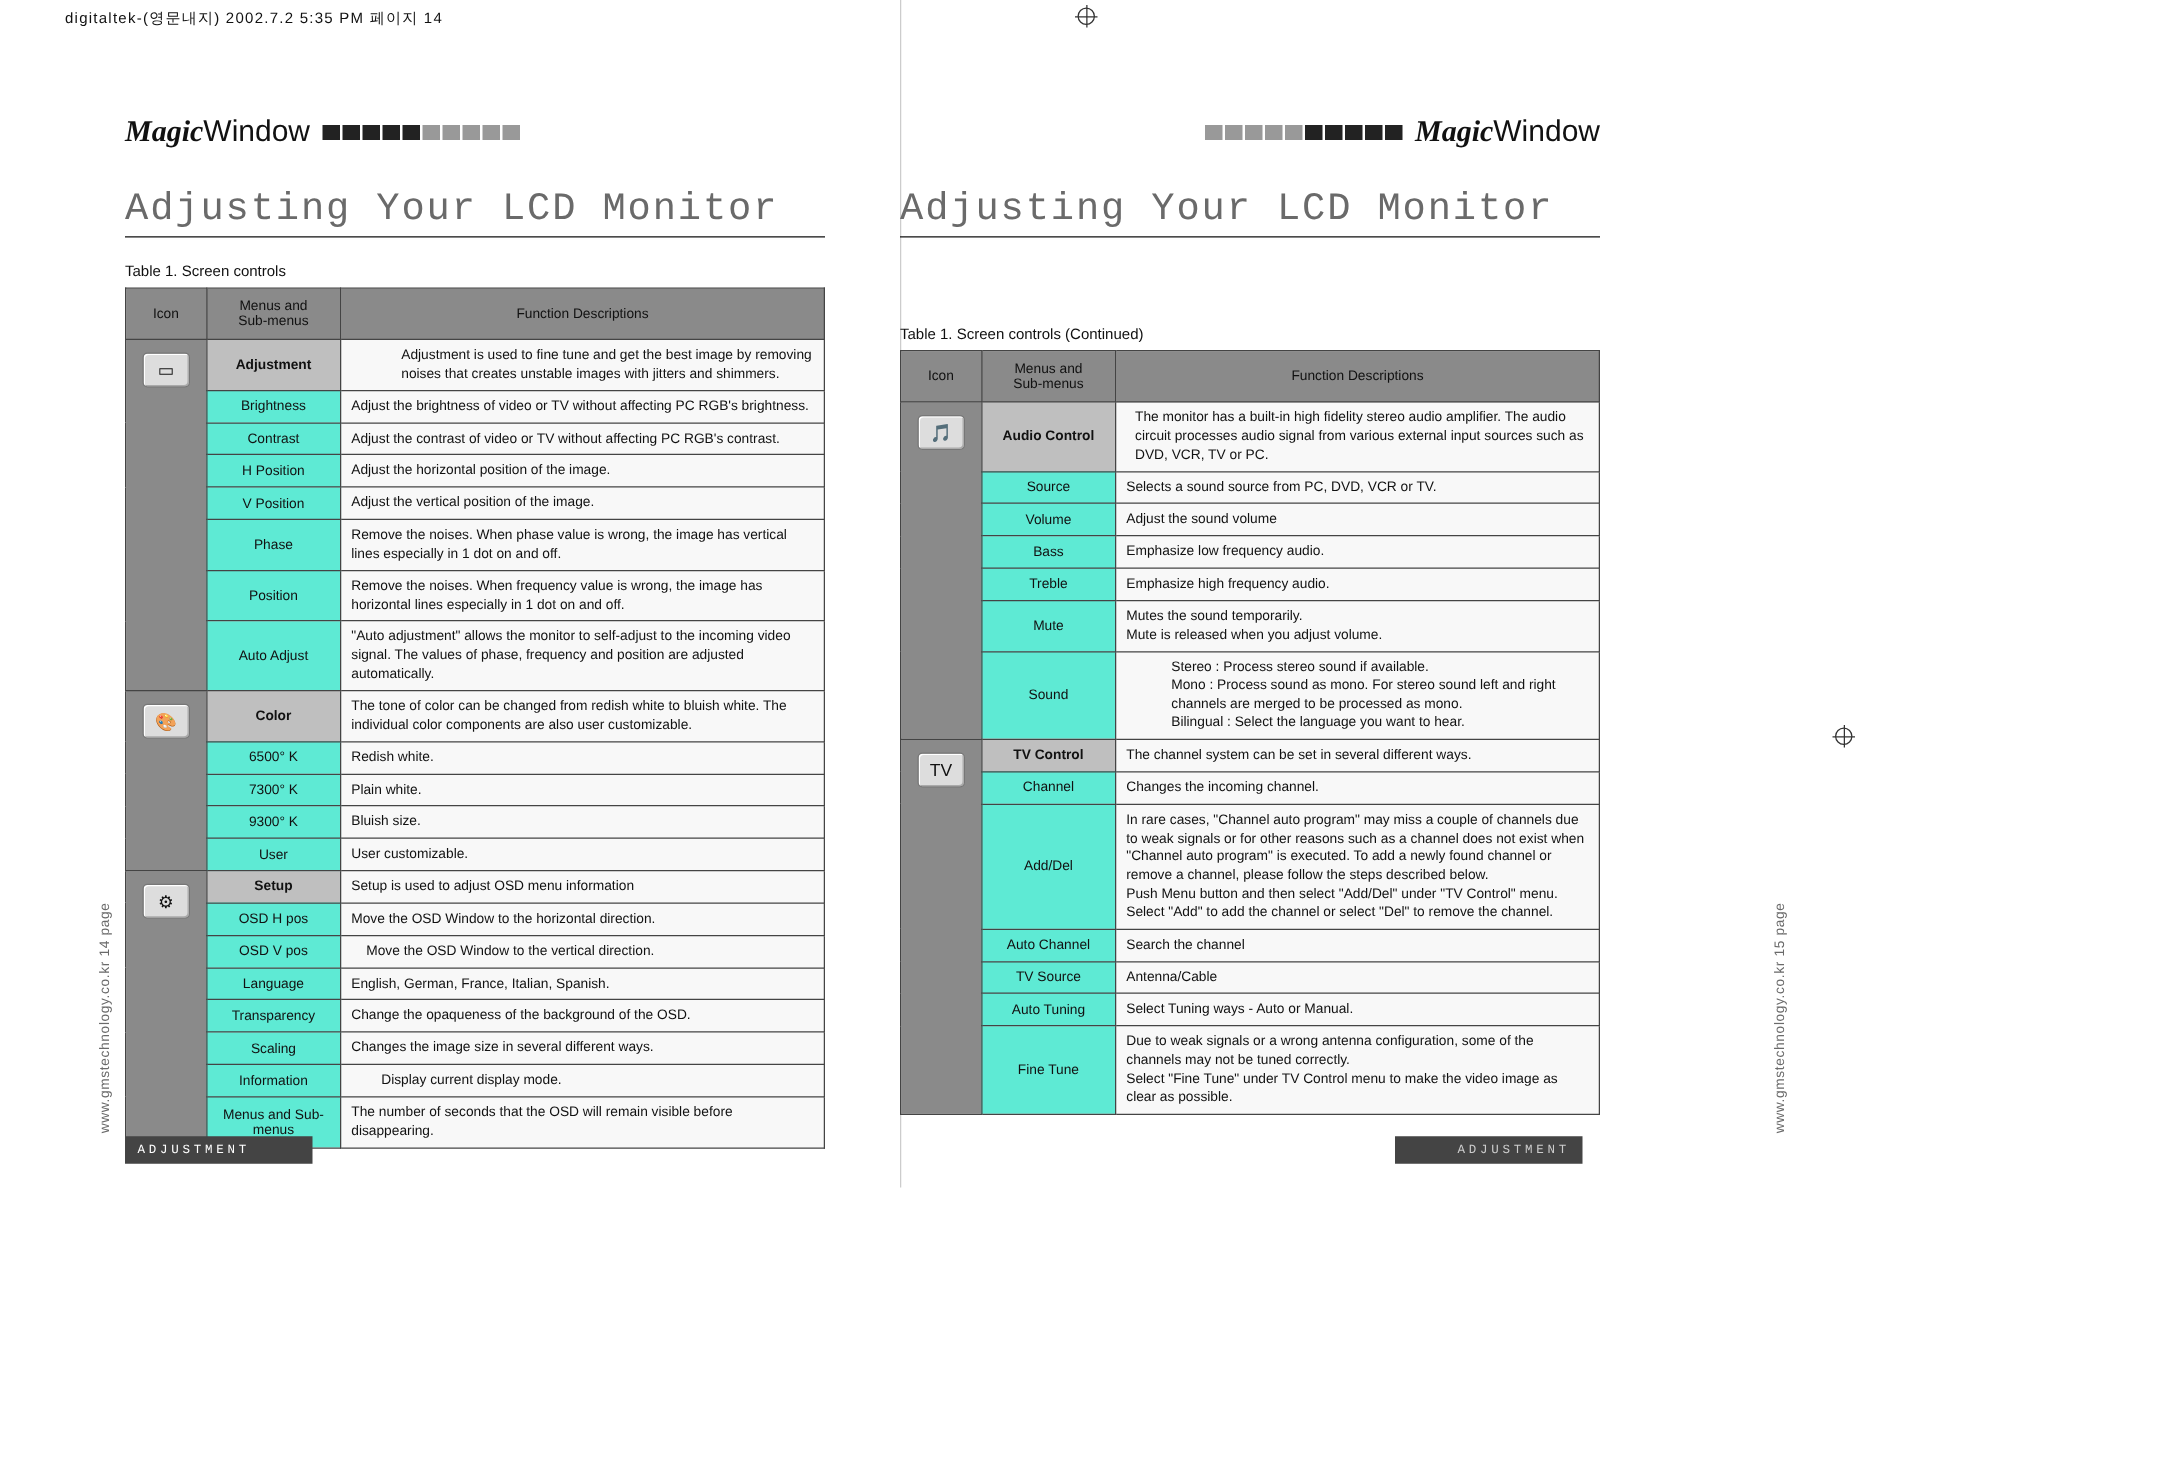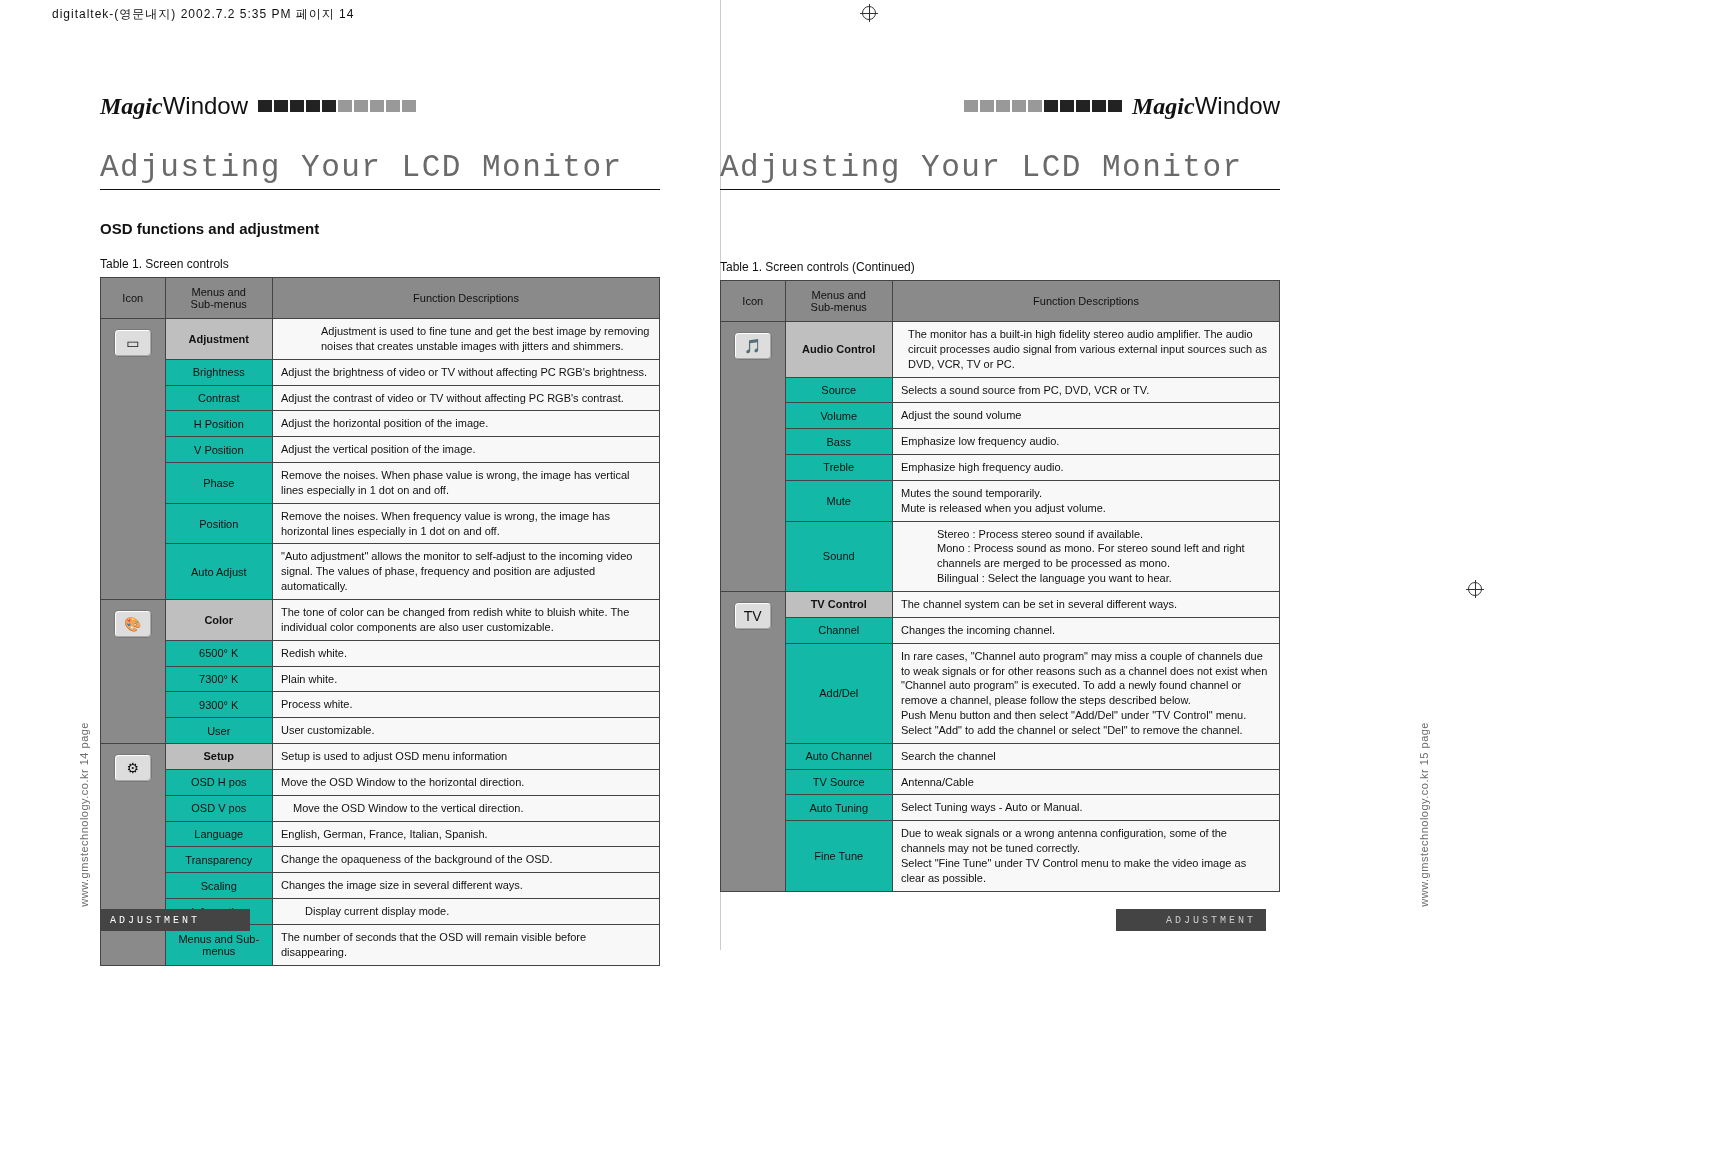--- a/index.html
+++ b/index.html
@@ -37,21 +37,21 @@
 
   .heading { font-family: 'Courier New', Courier, monospace; font-size:31px; letter-spacing:1.5px; color:#6a6a6a; margin:28px 0 0 0; white-space:nowrap; font-weight:300; }
   .rule { border-top:1px solid #111; margin-top:4px; }
 
   .sub1 { font-weight:700; font-size:15px; margin-top:30px; }
   .cap { font-size:12px; margin-top:20px; }
 
   table.scr { width:100%; border-collapse:collapse; margin-top:6px; font-size:11px; }
   table.scr th { background:#8a8a8a; color:#111; font-weight:400; padding:8px 6px; border:1px solid #444; text-align:center; }
   table.scr td { border:1px solid #444; padding:5px 8px; vertical-align:middle; }
-  table.scr td.menu { text-align:center; background:#14b8a6; width:100px; }
+  table.scr td.menu { text-align:center; background:#5eead4; width:100px; }
   table.scr td.menu.head { font-weight:700; background:#bfbfbf; }
   table.scr td.iconcell { background:#8a8a8a; width:60px; text-align:center; vertical-align:top; padding-top:10px; }
   table.scr td.desc { background:#f8f8f8; width:360px; line-height:1.35; }
 
   .ico { display:inline-block; width:38px; height:28px; border-radius:4px; background:#ddd; font-size:14px; line-height:26px; text-align:center; border:1px solid #777; box-shadow:inset 1px 1px 0 #fff, inset -1px -1px 0 #aaa; }
 
   .footer { position:absolute; bottom:236px; height:22px; width:150px; background:#444; color:#fff; font-size:10px; letter-spacing:3px; display:flex; align-items:center; padding:0 10px; font-family: 'Courier New', monospace; }
   .footer.left { left:100px; }
   .footer.right{ left:1116px; justify-content:flex-end; color:#ccc; }
 </style>
@@ -90,21 +90,20 @@
           <span class="sq"></span>
           <span class="sq"></span>
           <span class="sq"></span>
           <span class="sq"></span>
       </div>
     </div>
 
     <h1 class="heading">Adjusting Your LCD Monitor</h1>
     <div class="rule"></div>
 
-    <div class="sub1">OSD functions and adjustment</div>
     <div class="cap">Table 1. Screen controls</div>
 
     <table class="scr" id="table-left">
       <thead>
         <tr>
           <th>Icon</th>
           <th style="white-space:pre-line;">Menus and
 Sub-menus</th>
           <th>Function Descriptions</th>
         </tr>
@@ -151,21 +150,21 @@
           <tr>
             <td class="menu">6500° K</td>
             <td class="desc" style="white-space: pre-line;">Redish white.</td>
           </tr>
           <tr>
             <td class="menu">7300° K</td>
             <td class="desc" style="white-space: pre-line;">Plain white.</td>
           </tr>
           <tr>
             <td class="menu">9300° K</td>
-            <td class="desc" style="white-space: pre-line;">Process white.</td>
+            <td class="desc" style="white-space: pre-line;">Bluish size.</td>
           </tr>
           <tr>
             <td class="menu">User</td>
             <td class="desc" style="white-space: pre-line;">User customizable.</td>
           </tr>
           <tr>
             <td class="iconcell" rowspan="8"><span class="ico">⚙</span></td>
             <td class="menu head">Setup</td>
             <td class="desc" style="white-space: pre-line;">Setup is used to adjust OSD menu information</td>
           </tr>

